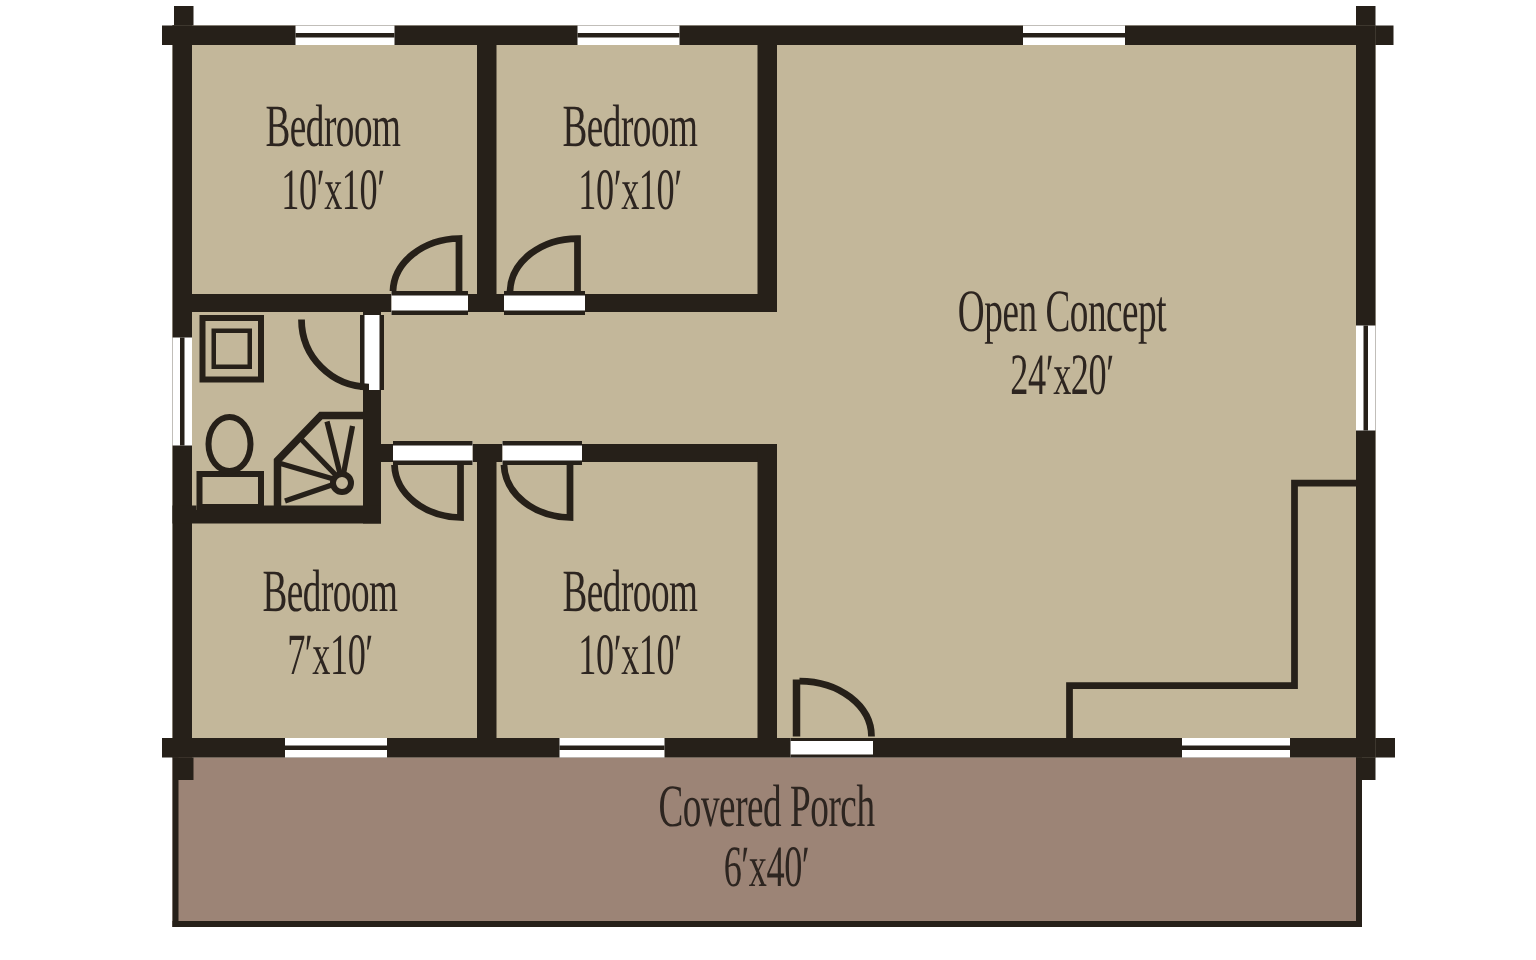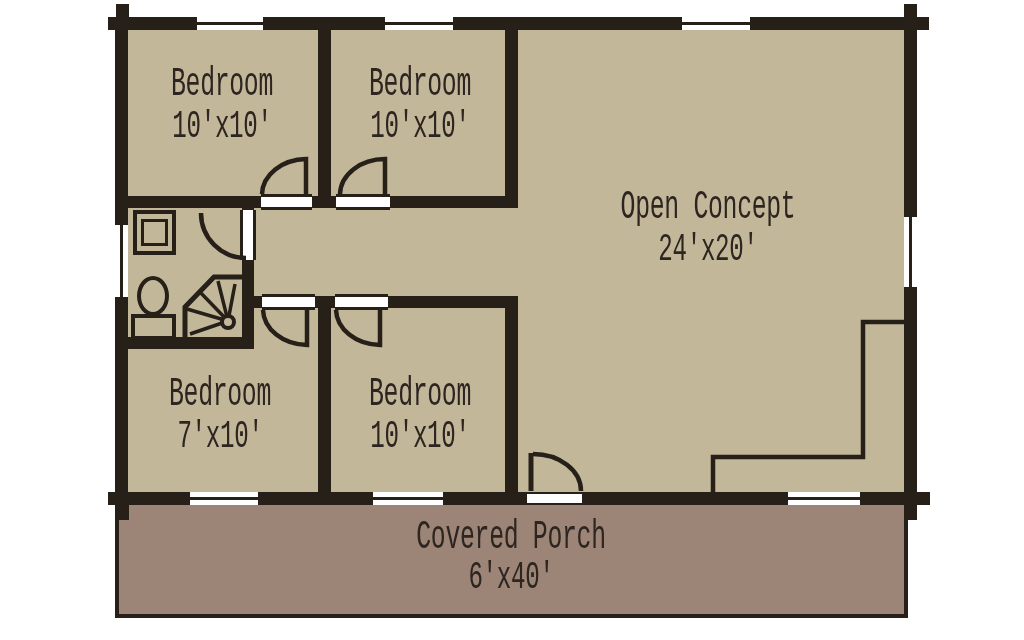--- a/index.html
+++ b/index.html
@@ -1,20 +1,20 @@
 <!DOCTYPE html>
 <html style="--floor: #c3b79a; --porch: #9c8476; --wall: #262019; --text: #2d2520; --background: #ffffff;"><head>
 <meta charset="utf-8">
 <style>
   :root{
     --floor:#c3b79a; --porch:#9c8476; --wall:#262019; --text:#2d2520; --background:#ffffff;
   }
   html,body{margin:0;padding:0;background:var(--background);}
   #canvas{position:relative;width:1024px;height:640px;background:var(--background);overflow:hidden;
-          font-family:Liberation Mono, monospace;}
+          font-family:Liberation Serif, serif;}
   .abs{position:absolute;box-sizing:border-box;}
   #floor{left:115px;top:17px;width:802px;height:488px;background:var(--floor);}
   #porch{left:115px;top:505px;width:793px;height:113px;background:var(--porch);
          border-left:4px solid var(--wall);border-right:4px solid var(--wall);border-bottom:4px solid var(--wall);}
   .wall{background:var(--wall);}
   .win-h{height:13px;background:#fff;}
   .win-v{width:13px;background:#fff;}
   .win-h .line{position:absolute;left:0;right:0;top:5px;height:3px;background:var(--wall);}
   .win-v .line{position:absolute;top:0;bottom:0;left:5px;width:3px;background:var(--wall);}
   .leaf-h{height:16px;background:#fff;border-top:3px solid var(--wall);border-bottom:3px solid var(--wall);}

